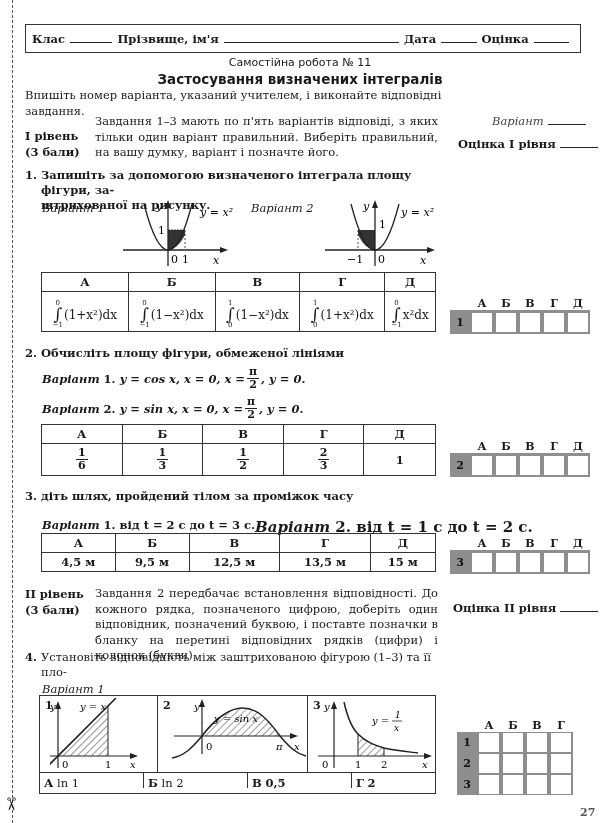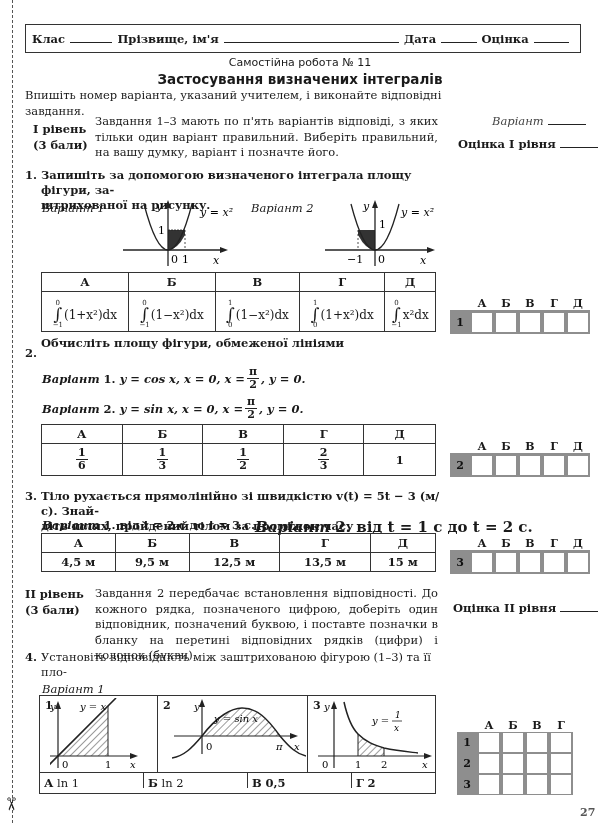--- a/index.html
+++ b/index.html
@@ -78,21 +78,21 @@
 <div class="title2">Застосування визначених інтегралів</div>
 
 <div class="para" style="left:25px; top:87px; width:420px;">
   <div>Впишіть номер варіанта, указаний учителем, і виконайте відповідні</div>
   <div>завдання.</div>
 </div>
 
 <div class="side-label it" style="left:492px; top:114px; color:#444;"><span>Варіант</span><span class="ln"></span></div>
 <div class="side-label bold" style="left:458px; top:137px;"><span>Оцінка І рівня</span><span class="ln"></span></div>
 
-<div class="lvl" style="left:25px; top:121px;margin-left:8px;">
+<div class="lvl" style="left:25px; top:128px;">
   <div>І рівень</div>
   <div>(3 бали)</div>
 </div>
 <div class="lvl-text" style="left:95px; top:107px; width:343px;margin-top:7px;">Завдання 1–3 мають по п'ять варіантів відповіді, з яких тільки один варіант правильний. Виберіть правильний, на вашу думку, варіант і позначте його.</div>
 
 <div class="task-num" style="left:25px; top:168px;">1.</div>
 <div class="task-text" style="left:41px; top:168px; width:400px;">
   <div>Запишіть за допомогою визначеного інтеграла площу фігури, за-</div>
   <div>штрихованої на рисунку.</div>
 </div>
@@ -198,21 +198,21 @@
       <span class="rn">1</span>
       <span class="cell"></span>
       <span class="cell"></span>
       <span class="cell"></span>
       <span class="cell"></span>
       <span class="cell"></span>
     </div>
 </div>
 
 <div class="task-num" style="left:25px; top:346px;">2.</div>
-<div class="task-text" style="left:41px; top:336px;">Обчисліть площу фігури, обмеженої лініями</div>
+<div class="task-text" style="left:41px; top:346px;">Обчисліть площу фігури, обмеженої лініями</div>
 <div class="abs" style="left:42px; top:366px; font-size:11.5px; font-weight:bold; display:flex; align-items:center;">
   <span class="it">Варіант</span>&nbsp;<span>1.</span>&nbsp;<span class="it">y = cos x, x = 0,  x =</span>
   <span class="frac" style="margin:0 2px;">
       <span class="num">π</span>
       <span>2</span>
     </span><span class="it">, y = 0.</span>
 </div>
 <div class="abs" style="left:42px; top:396px; font-size:11.5px; font-weight:bold; display:flex; align-items:center;">
   <span class="it">Варіант</span>&nbsp;<span>2.</span>&nbsp;<span class="it">y = sin x, x = 0,  x =</span>
   <span class="frac" style="margin:0 2px;">
@@ -265,21 +265,20 @@
       <span class="cell"></span>
       <span class="cell"></span>
       <span class="cell"></span>
       <span class="cell"></span>
       <span class="cell"></span>
     </div>
 </div>
 
 <div class="task-num" style="left:25px; top:489px;">3.</div>
 <div class="task-text" style="left:41px; top:489px; width:400px;">
-  <div>Тіло рухається прямолінійно зі швидкістю v(t) = 5t − 3 (м/с). Знай-</div>
   <div>діть шлях, пройдений тілом за проміжок часу</div>
 </div>
 <div class="abs" style="left:42px; top:518px; font-size:11.5px; font-weight:bold;"><span class="it">Варіант</span> <span>1. від t = 2 с до t = 3 с.</span></div>
 <div class="abs" style="left:255px; top:518px; font-size:15px; font-weight:bold;"><span class="it">Варіант</span> <span>2. від t = 1 с до t = 2 с.</span></div>
 
 <table class="ans" style="left:41px; top:533px; width:395px;">
   <tbody>
       <tr class="hdr">
     <td>А</td>
     <td>Б</td>

